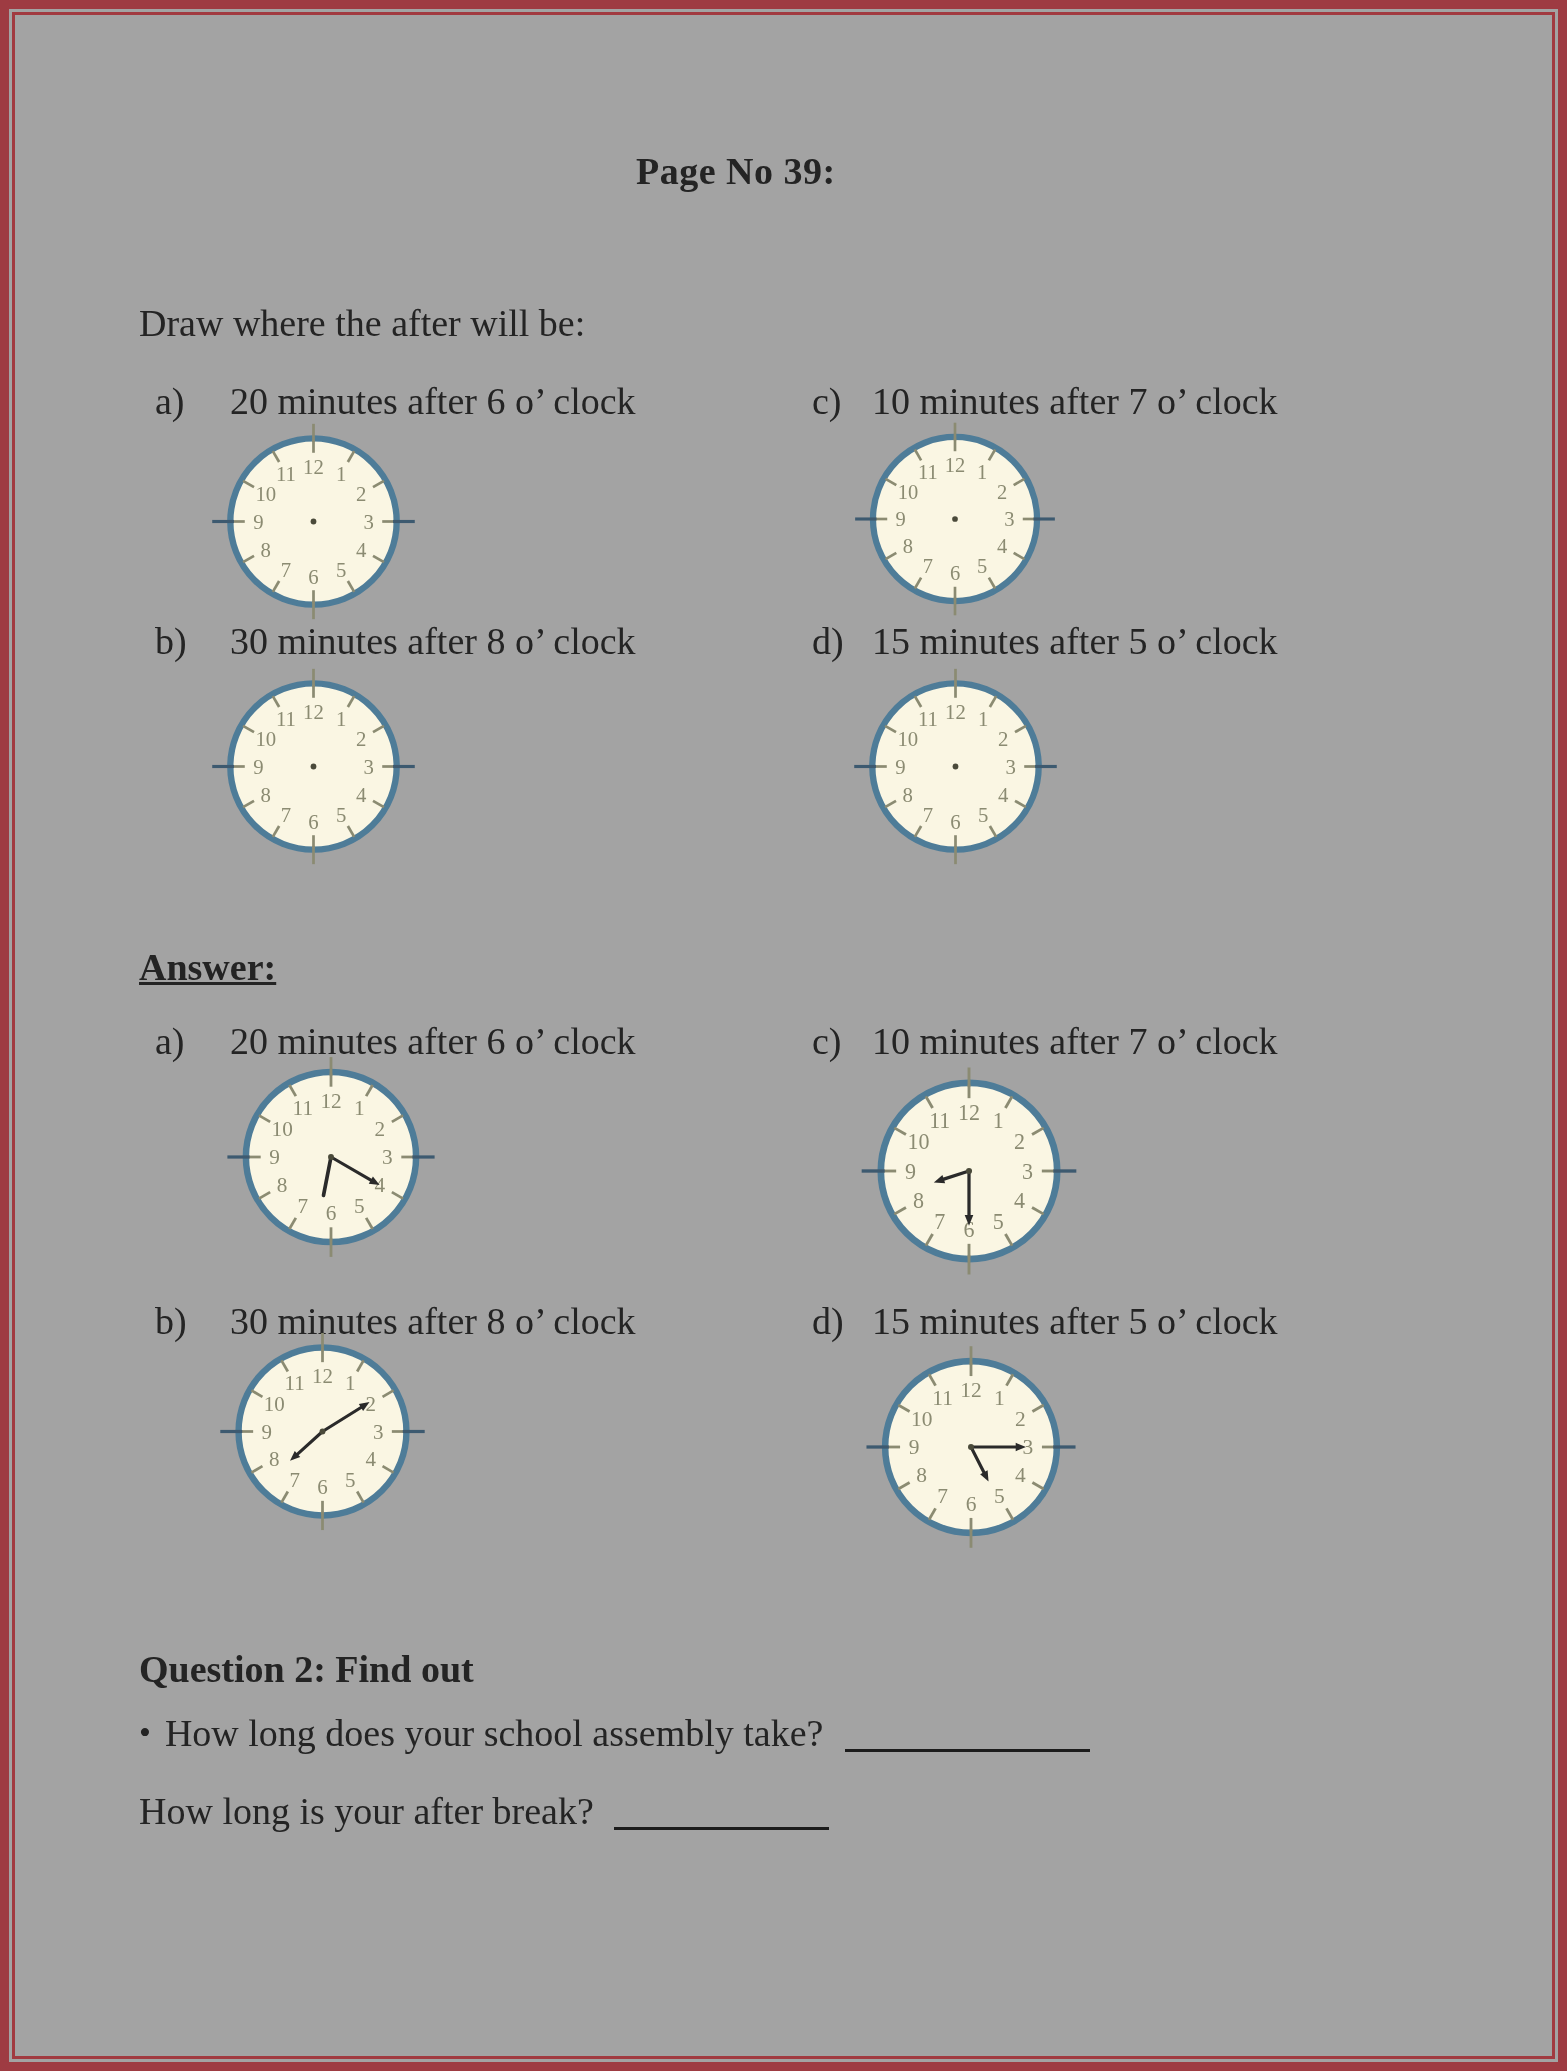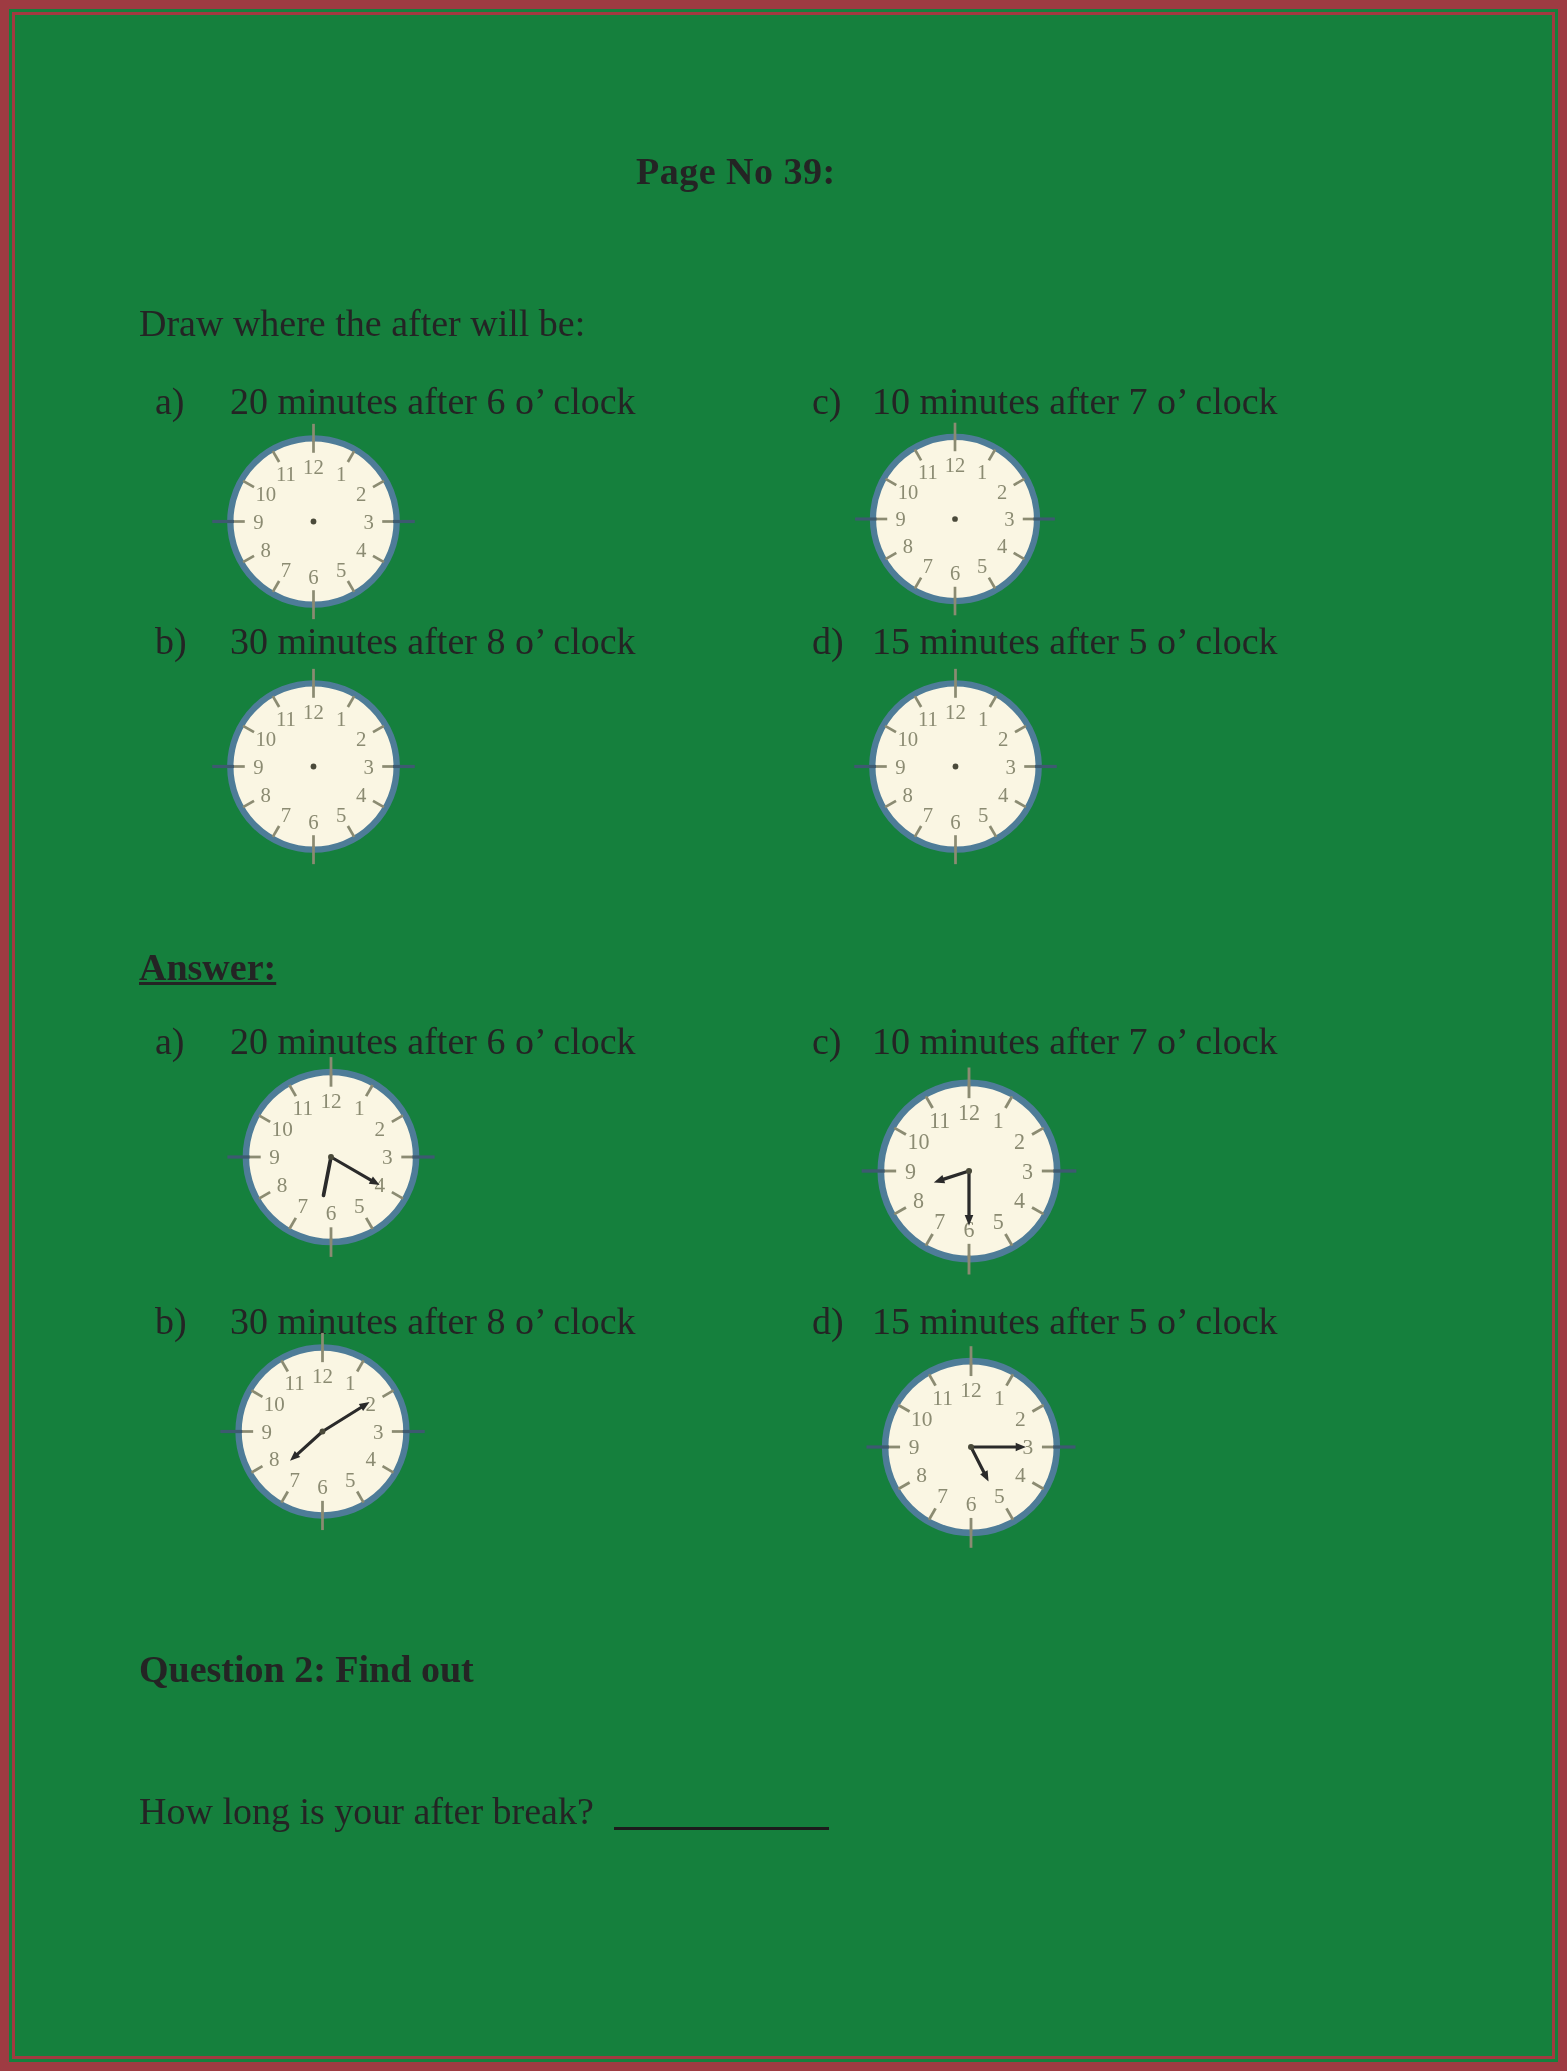--- a/index.html
+++ b/index.html
@@ -5,21 +5,21 @@
   html,body { margin:0; padding:0; }
   body {
     width:1567px; height:2071px;
     background:#9e3b42;
     font-family:"Liberation Serif", serif;
     position:relative;
     overflow:hidden;
   }
   .page {
     position:absolute; left:9px; top:9px; right:9px; bottom:9px;
-    background:#15803d;
+    background:#a3a3a3;
   }
   .frame {
     position:absolute; left:3px; top:3px; right:3px; bottom:3px;
     border:3px solid #a13a40;
     pointer-events:none;
   }
   .content { position:absolute; left:0; top:0; width:100%; height:100%; color:#242424; }
 
   .page-title {
     position:absolute; left:627px; top:140px;
@@ -387,19 +387,22 @@
           <line x1="0" y1="0" x2="13.8" y2="27.1" stroke="#2a2a2a" stroke-width="3.4" stroke-linecap="round"></line>
           <polygon points="18.8,36.9 9.8,29.1 17.8,25.0" fill="#2a2a2a"></polygon>
           <line x1="0" y1="0" x2="47.9" y2="-0.0" stroke="#2a2a2a" stroke-width="3.4" stroke-linecap="round"></line>
           <polygon points="58.9,-0.0 47.9,4.5 47.9,-4.5" fill="#2a2a2a"></polygon>
           <circle cx="0" cy="0" r="3.2" fill="#4a4a3a"></circle>
         </svg>
       </div>
 
     <div class="heading q2-head">Question 2: Find out</div>
 
+    <div class="body-line assembly-line">
+      <span class="bullet">•</span><span>How long does your school assembly take?</span><span class="blank blank-1"></span>
+    </div>
 
     <div class="body-line lunch-line">
       <span>How long is your after break?</span><span class="blank blank-2"></span>
     </div>
 
   </div>
 </div>
 
 </body></html>

